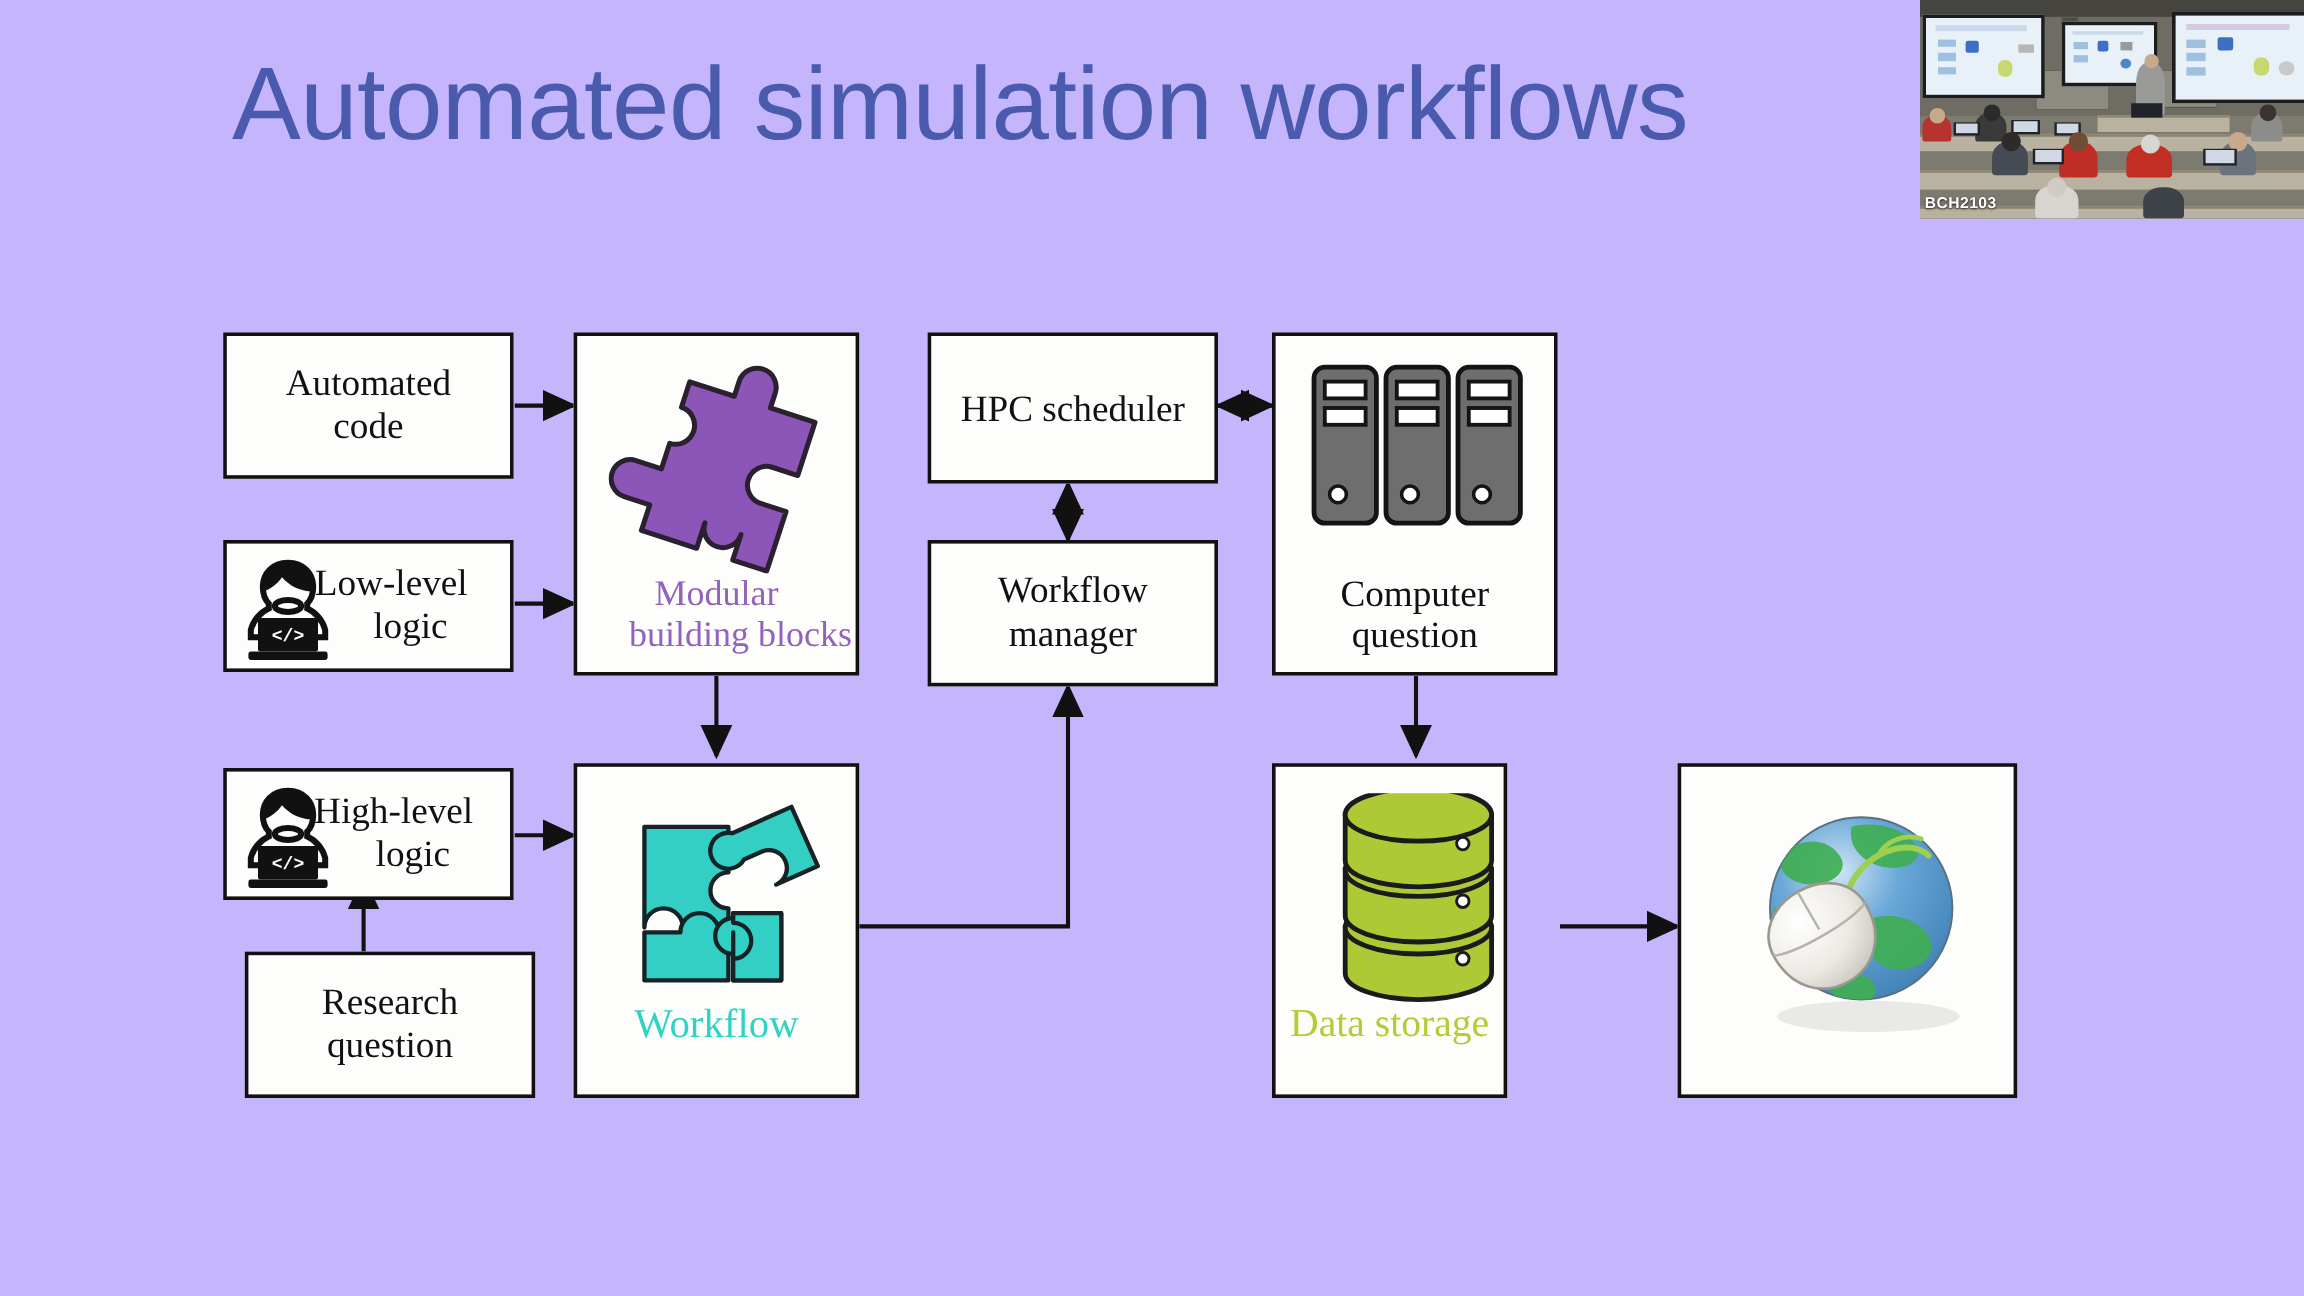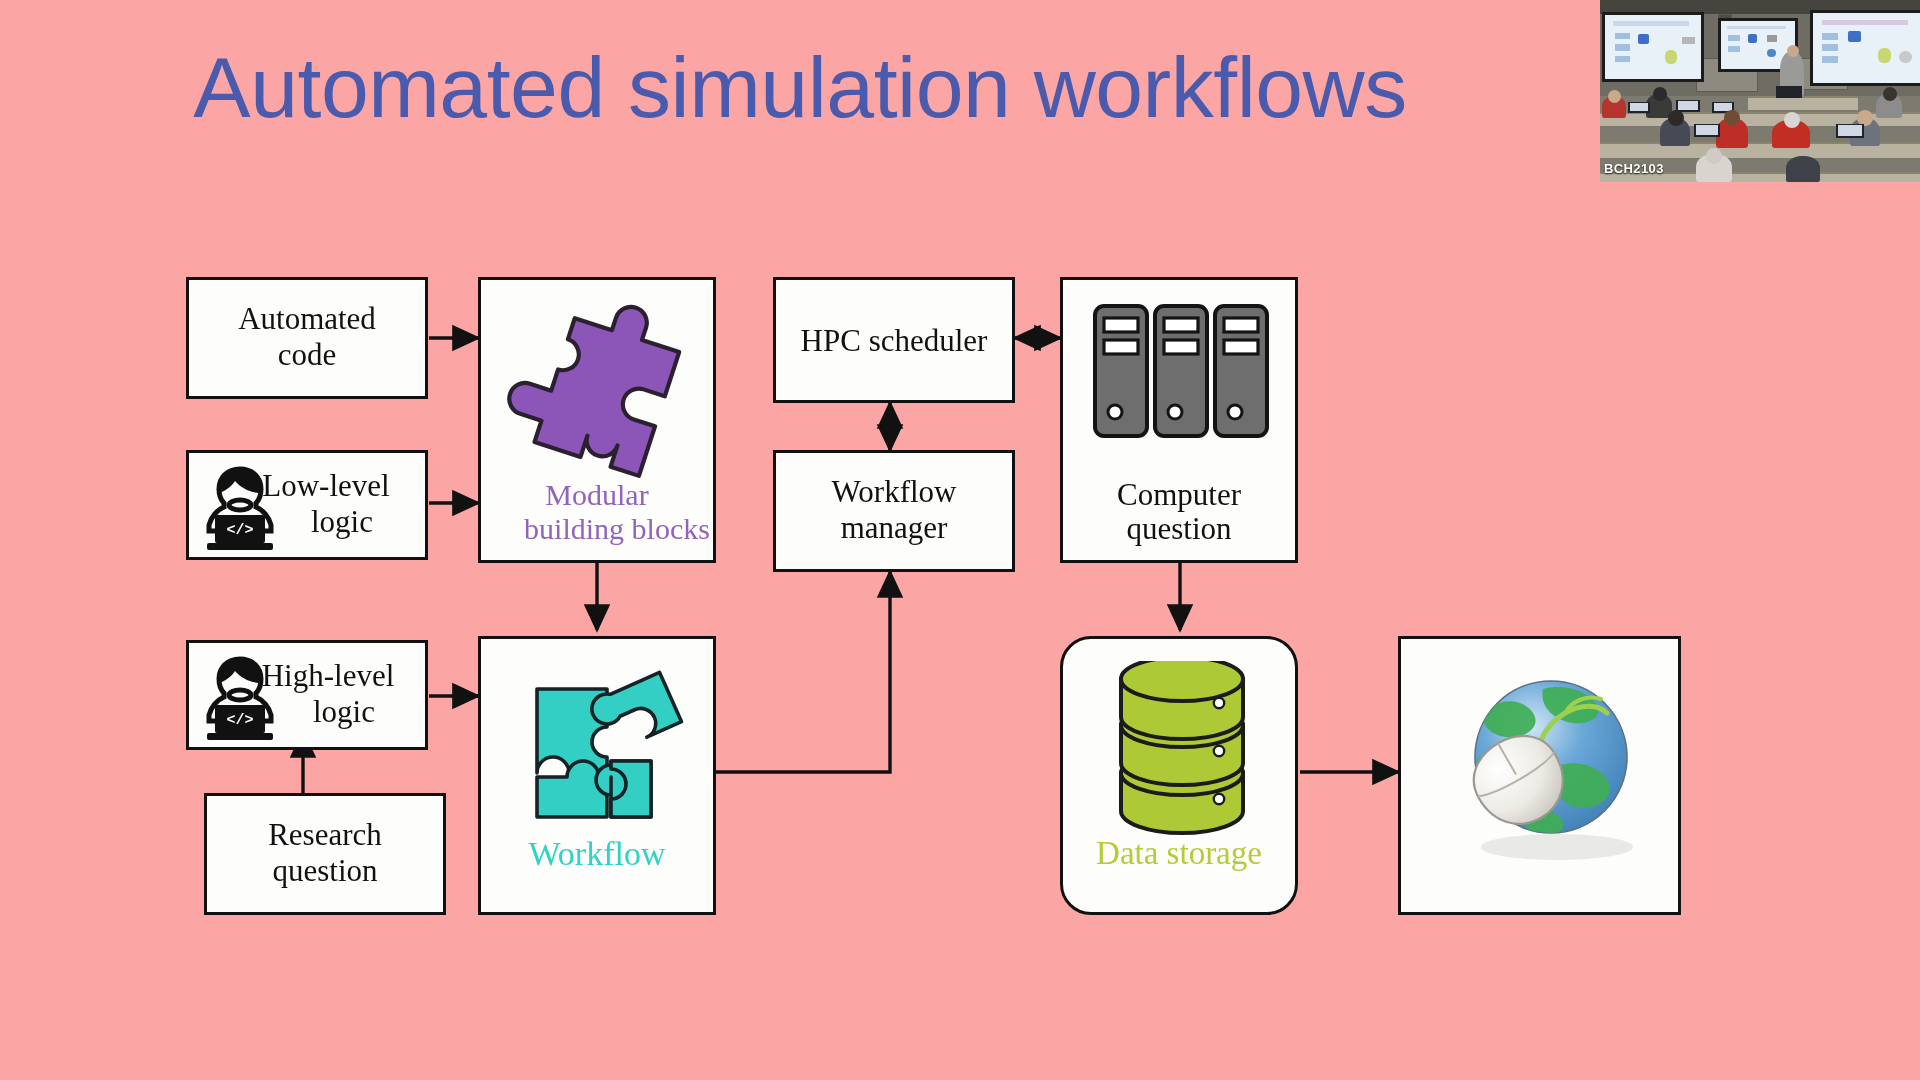--- a/index.html
+++ b/index.html
@@ -3,21 +3,21 @@
 <meta charset="utf-8">
 <style>
   html,body{margin:0;padding:0;}
   body{
     width:1920px;height:1080px;
     background:#ffffff;
     font-family:"Liberation Serif", serif;
     overflow:hidden;
     position:relative;
   }
-  .slide{position:absolute;inset:0;background:#fca5a5;}
+  .slide{position:absolute;inset:0;background:#c4b5fd;}
 
   
   .title{
     position:absolute;
     left:0;top:38px;width:1600px;
     text-align:center;
     font-family:"Liberation Sans", sans-serif;
     font-weight:300;
     font-size:86px;
     letter-spacing:-0.5px;
@@ -329,21 +329,21 @@
         <g stroke="#141414" stroke-width="3" fill="#ffffff">
           <circle cx="24" cy="110" r="7"></circle>
           <circle cx="84" cy="110" r="7"></circle>
           <circle cx="144" cy="110" r="7"></circle>
         </g>
       </svg>
       <div class="caption" style="top:198px;color:#111;font-size:31px;">Computer</div>
       <div class="caption" style="top:232px;color:#111;font-size:31px;">question</div>
     </div>
 
-    <div class="box" style="left:1060px;top:636px;width:238px;height:279px;border-radius:31px;">
+    <div class="box" style="left:1060px;top:636px;width:196px;height:279px;">
       <svg class="ico" style="left:48px;top:22px;" width="142" height="178" viewBox="0 0 142 178">
         <g stroke="#1b1b1b" stroke-width="4" fill="#aec936">
 
           <path d="M10,112 L10,150 a61,22 0 0,0 122,0 L132,112 Z"></path>
           <ellipse cx="71" cy="112" rx="61" ry="22"></ellipse>
 
           <path d="M10,64 L10,102 a61,22 0 0,0 122,0 L132,64 Z"></path>
           <ellipse cx="71" cy="64" rx="61" ry="22"></ellipse>
 
           <path d="M10,18 L10,56 a61,22 0 0,0 122,0 L132,18 Z"></path>

